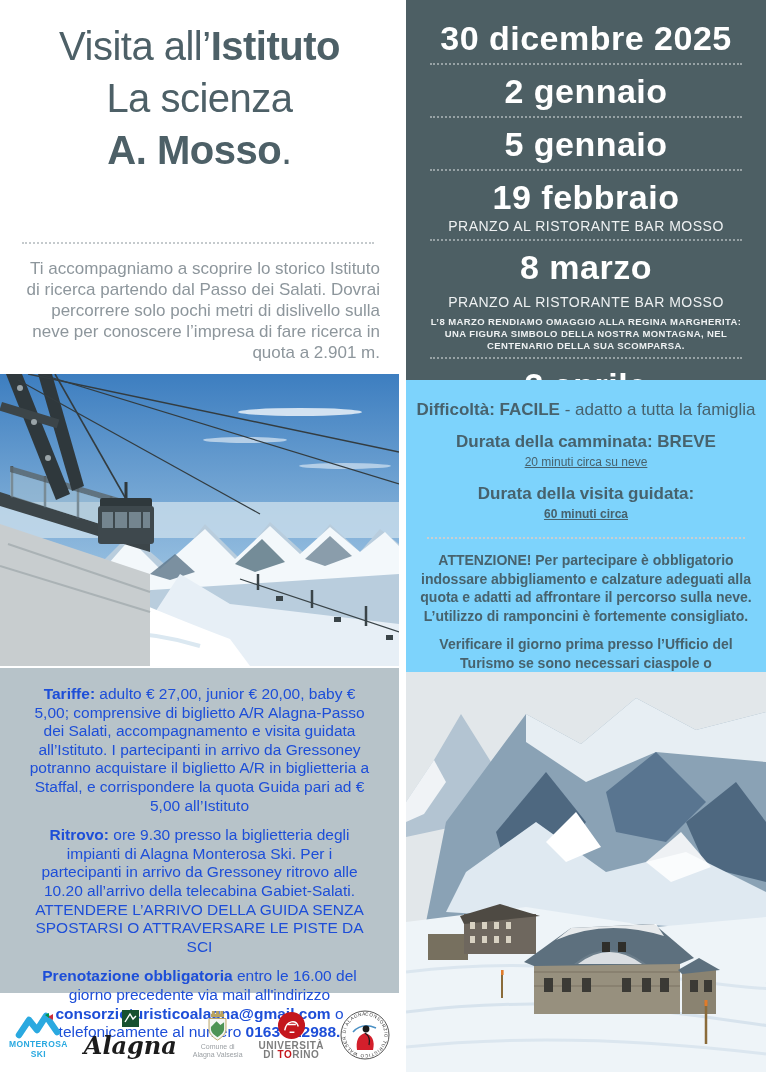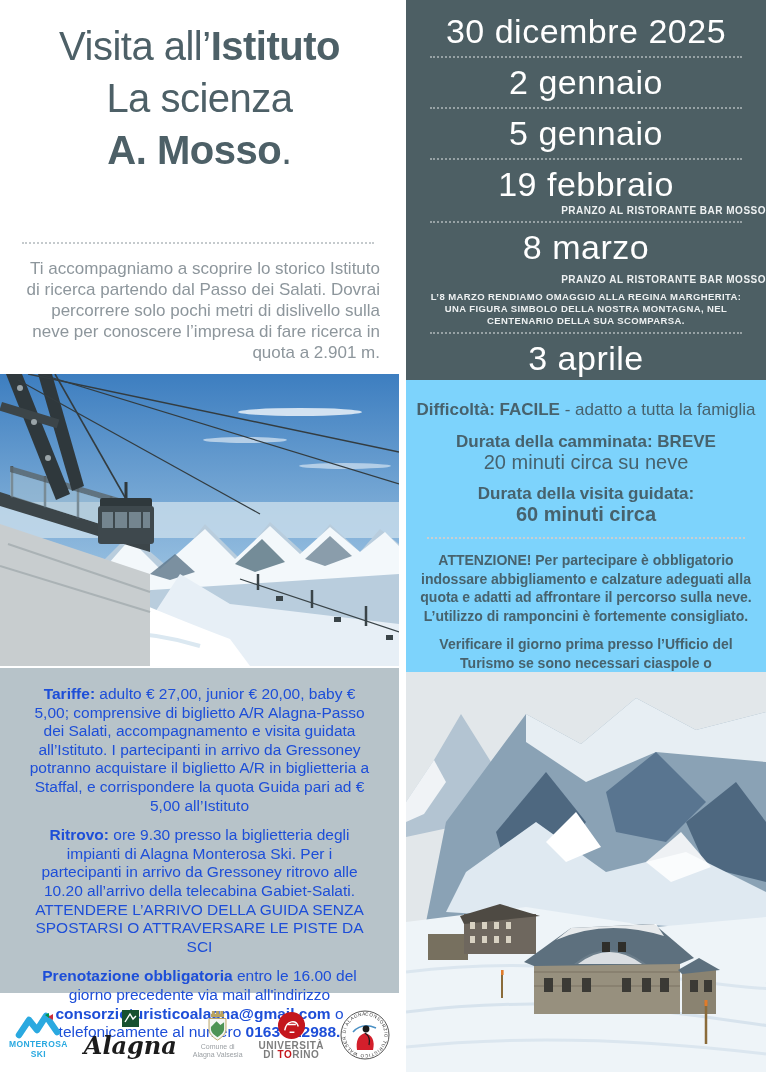--- a/index.html
+++ b/index.html
@@ -48,31 +48,31 @@
   .vs-tagline { width:56px; border-top:1px solid #bfd8d4; margin-top:2px; }
   .logo-small-text { color:#9a9fa3; font-size:7px; line-height:8.5px; text-align:center; }
   .logo-unito-text { font-size:10px; line-height:9px; font-weight:700; color:#7d7d7d; letter-spacing:.5px; text-align:center;}
   .logo-unito-text .to { color:#c4161c; }
   
   .dates-panel {
     position:absolute; left:406px; top:0; width:360px; height:380px;
     background:#4d5f64; color:#ffffff; text-align:center;
     padding-top:12px;
   }
-  .date-label { font-size:34px; line-height:39px; font-weight:400; letter-spacing:0.5px; }
-  .date-note  { font-size:10px; font-weight:700; letter-spacing:.5px; color:#eef1f2; margin-top:1px;text-align:right; }
+  .date-label { font-size:34px; line-height:39px; font-weight:700; letter-spacing:0.5px;margin-top:7px; }
+  .date-note  { font-size:14px; font-weight:400; letter-spacing:.5px; color:#eef1f2; margin-top:1px; }
   .date-note2 { font-size:9.5px; font-weight:700; letter-spacing:.4px; color:#eef1f2; line-height:12px; margin-top:6px; width:320px; margin-left:auto; margin-right:auto;}
   .dates-sep { border-top:2px dotted rgba(255,255,255,.42); width:312px; margin:5px auto; }
   .details-panel {
     position:absolute; left:406px; top:380px; width:360px; height:292px;
     background:#7dd3fc; color:#47626d; text-align:center; padding-top:19px;
   }
   .detail-line { font-size:17px; line-height:21px; }
   .detail-group { margin-top:11px; }
-  .detail-group .sub { font-size:20px; line-height:20px; }
+  .detail-group .sub { font-size:12px; line-height:20px;text-decoration:underline; }
   .div-details { margin:13px auto 12px; width:318px; border-top:2px dotted #c9ced1; }
   .attention { font-size:14px; font-weight:700; line-height:18.5px; width:340px; margin:0 auto; }
   .verify { font-size:14px; font-weight:700; line-height:18.5px; width:330px; margin:10px auto 0; }
   .photo-right {
     position:absolute; left:406px; top:672px; width:360px; height:400px; display:block;
   }
 </style>
 </head>
 <body>
 

